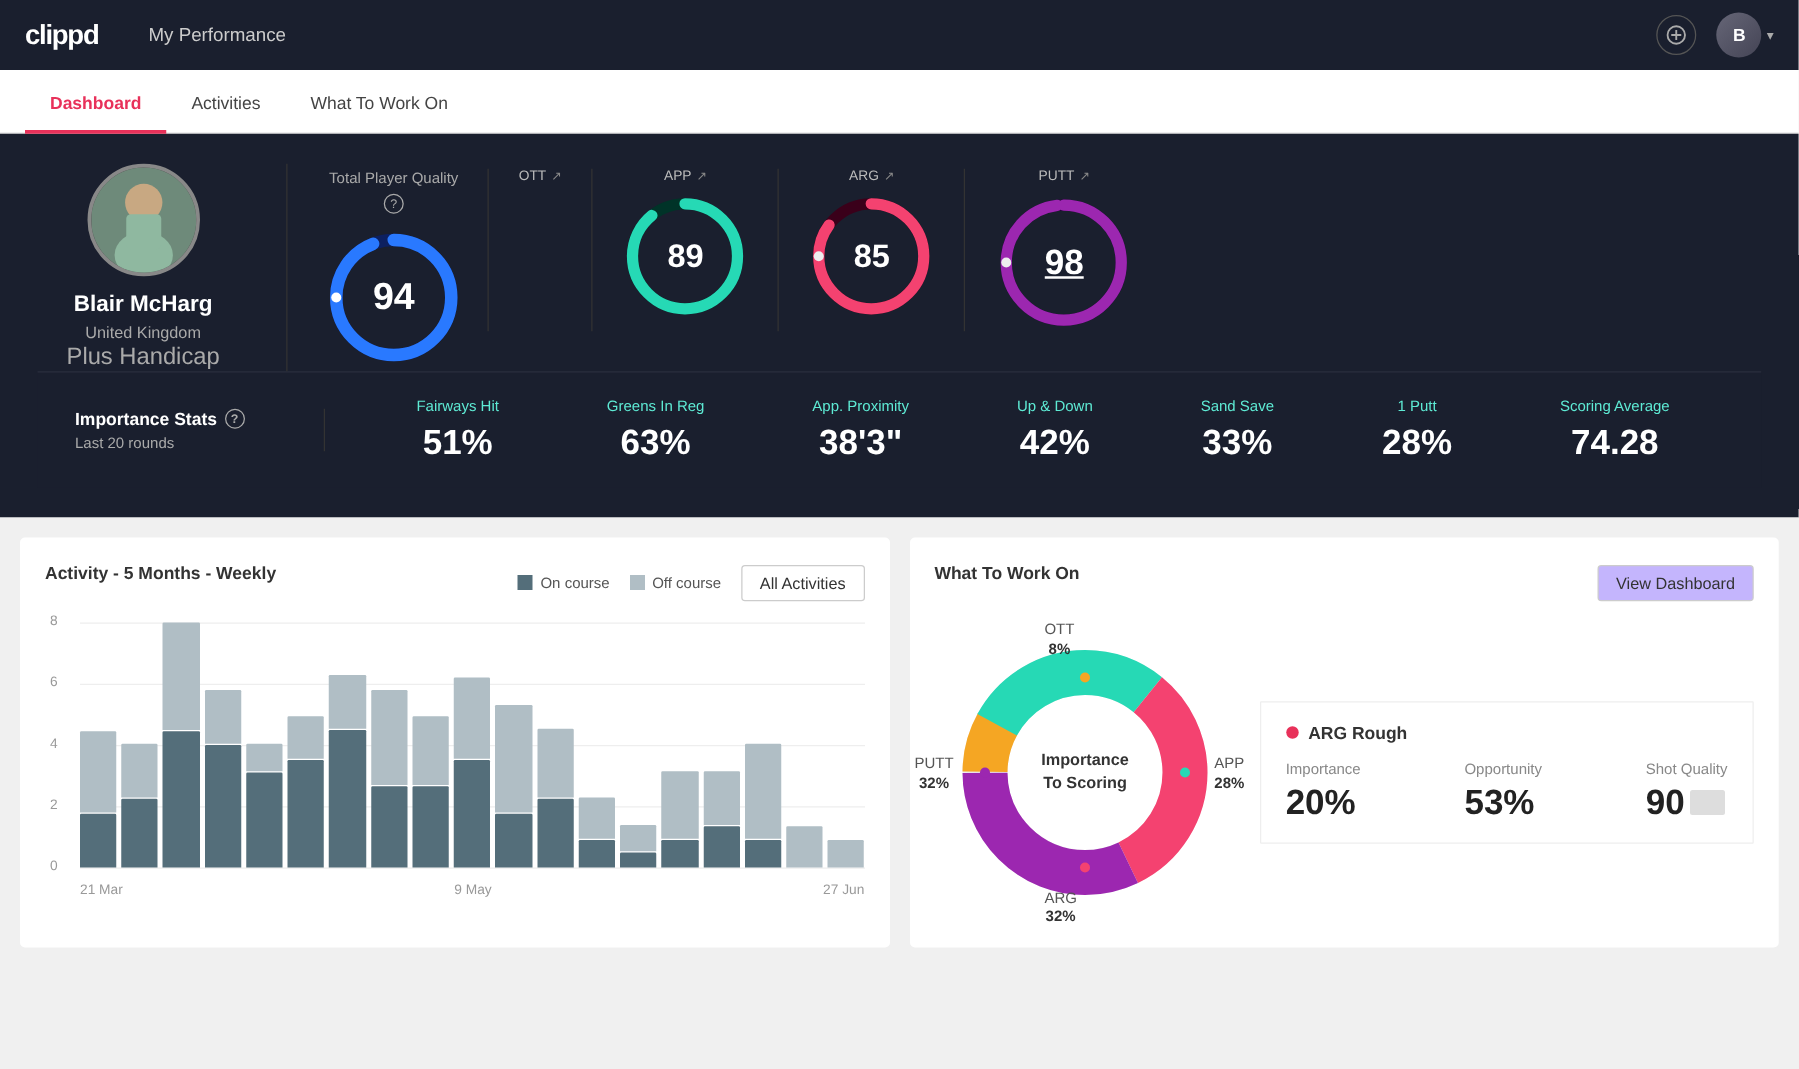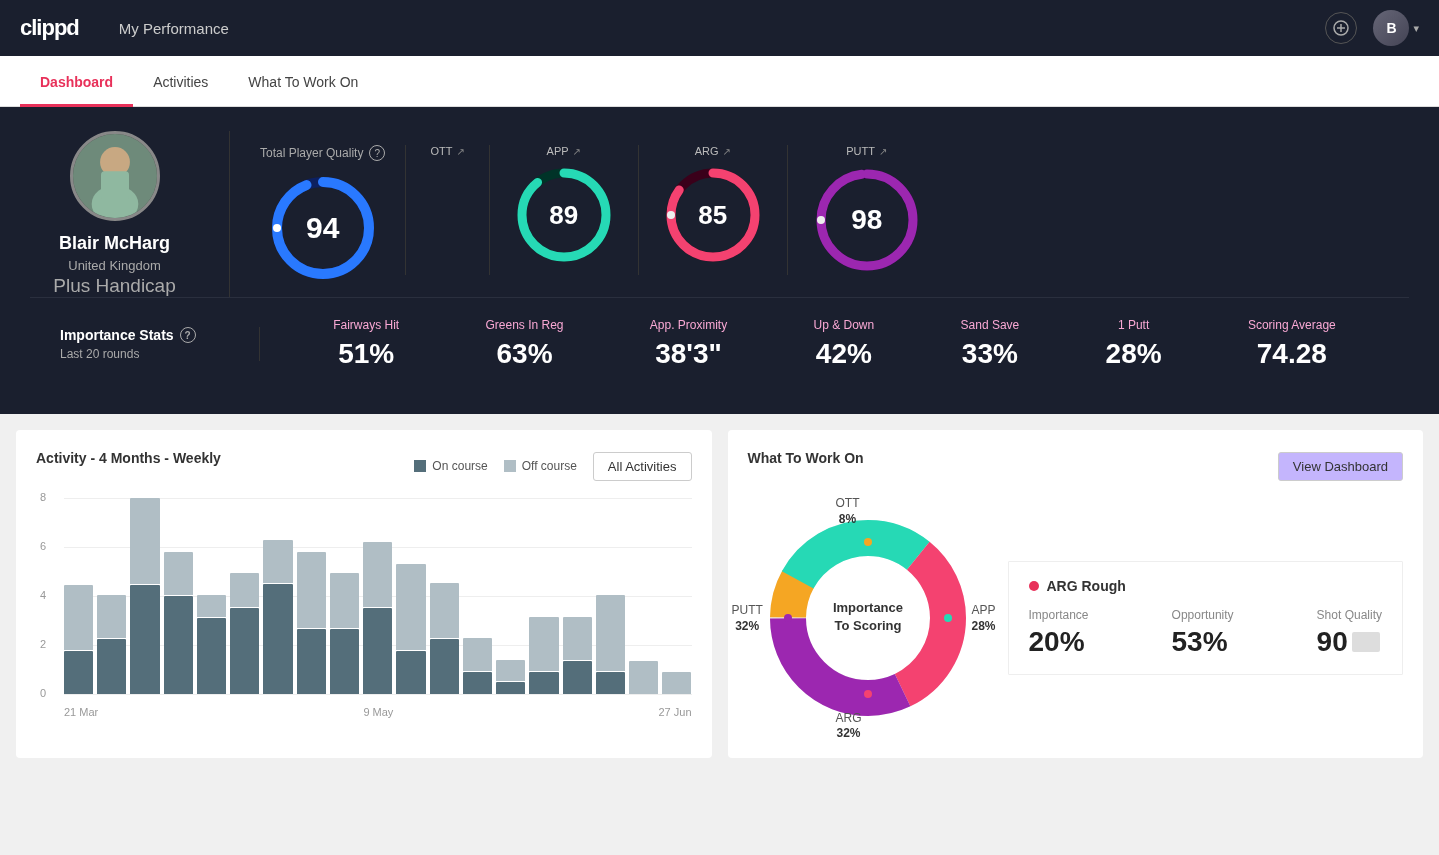--- a/index.html
+++ b/index.html
@@ -121,20 +121,21 @@
       align-items: center;
       margin-right: 20px;
     }
     .tpq-label {
       font-size: 12px;
       color: #aaa;
       margin-bottom: 12px;
       display: flex;
       align-items: center;
       gap: 6px;
+      flex-direction: column;
     }
     .tpq-label .help-icon {
       width: 16px; height: 16px;
       border: 1px solid #aaa;
       border-radius: 50%;
       display: flex;
       align-items: center;
       justify-content: center;
       font-size: 10px;
       color: #aaa;
@@ -210,21 +211,21 @@
       flex: 1;
       padding-left: 30px;
       gap: 0;
       justify-content: space-around;
     }
     .stat-item {
       display: flex;
       flex-direction: column;
       align-items: center;
     }
-    .stat-name { font-size: 12px; color: #f9a8d4; margin-bottom: 6px; }
+    .stat-name { font-size: 12px; color: #5eead4; margin-bottom: 6px; }
     .stat-value { font-size: 28px; font-weight: 600; color: #fff; }
 
     
     .bottom-panels {
       display: flex;
       gap: 16px;
       padding: 16px;
       background: #f0f0f0;
     }
     .panel {
@@ -467,21 +468,21 @@
           <div class="score-label">
             <span>PUTT</span>
             <span class="arrow">↗</span>
           </div>
           <div class="ring-container" style="width:110px;height:110px;">
             <svg width="110" height="110" viewBox="0 0 110 110">
               <circle cx="55" cy="55" r="46" fill="none" stroke="#2d0040" stroke-width="9"></circle>
               <circle cx="55" cy="55" r="46" fill="none" stroke="#9c27b0" stroke-width="9" stroke-dasharray="289.03 289.03" stroke-dashoffset="5.78" stroke-linecap="round"></circle>
               <circle cx="55" cy="9" r="4" fill="#eee"></circle>
             </svg>
-            <div class="ring-value" style="font-size:28px;">98</div>
+            <div class="ring-value" style="font-size:28px;text-decoration:underline;">98</div>
           </div>
         </div>
       </div>
     </div>
   </div>
 
   <div class="traditional-stats">
     <div class="stats-label-section">
       <div class="stats-title">
         <span>Importance Stats</span>
@@ -519,21 +520,21 @@
         <div class="stat-value">74.28</div>
       </div>
     </div>
   </div>
 </div>
 
 <div class="bottom-panels">
 
   <div class="panel">
     <div class="chart-header">
-      <span class="panel-title">Activity - 4 Months - Weekly</span>
+      <span class="panel-title">Activity - 5 Months - Weekly</span>
       <div style="display:flex;align-items:center;gap:16px;">
         <div class="chart-legend">
           <div class="legend-item">
             <div class="legend-dot" style="background:#546e7a;"></div>
             <span>On course</span>
           </div>
           <div class="legend-item">
             <div class="legend-dot" style="background:#b0bec5;"></div>
             <span>Off course</span>
           </div>

